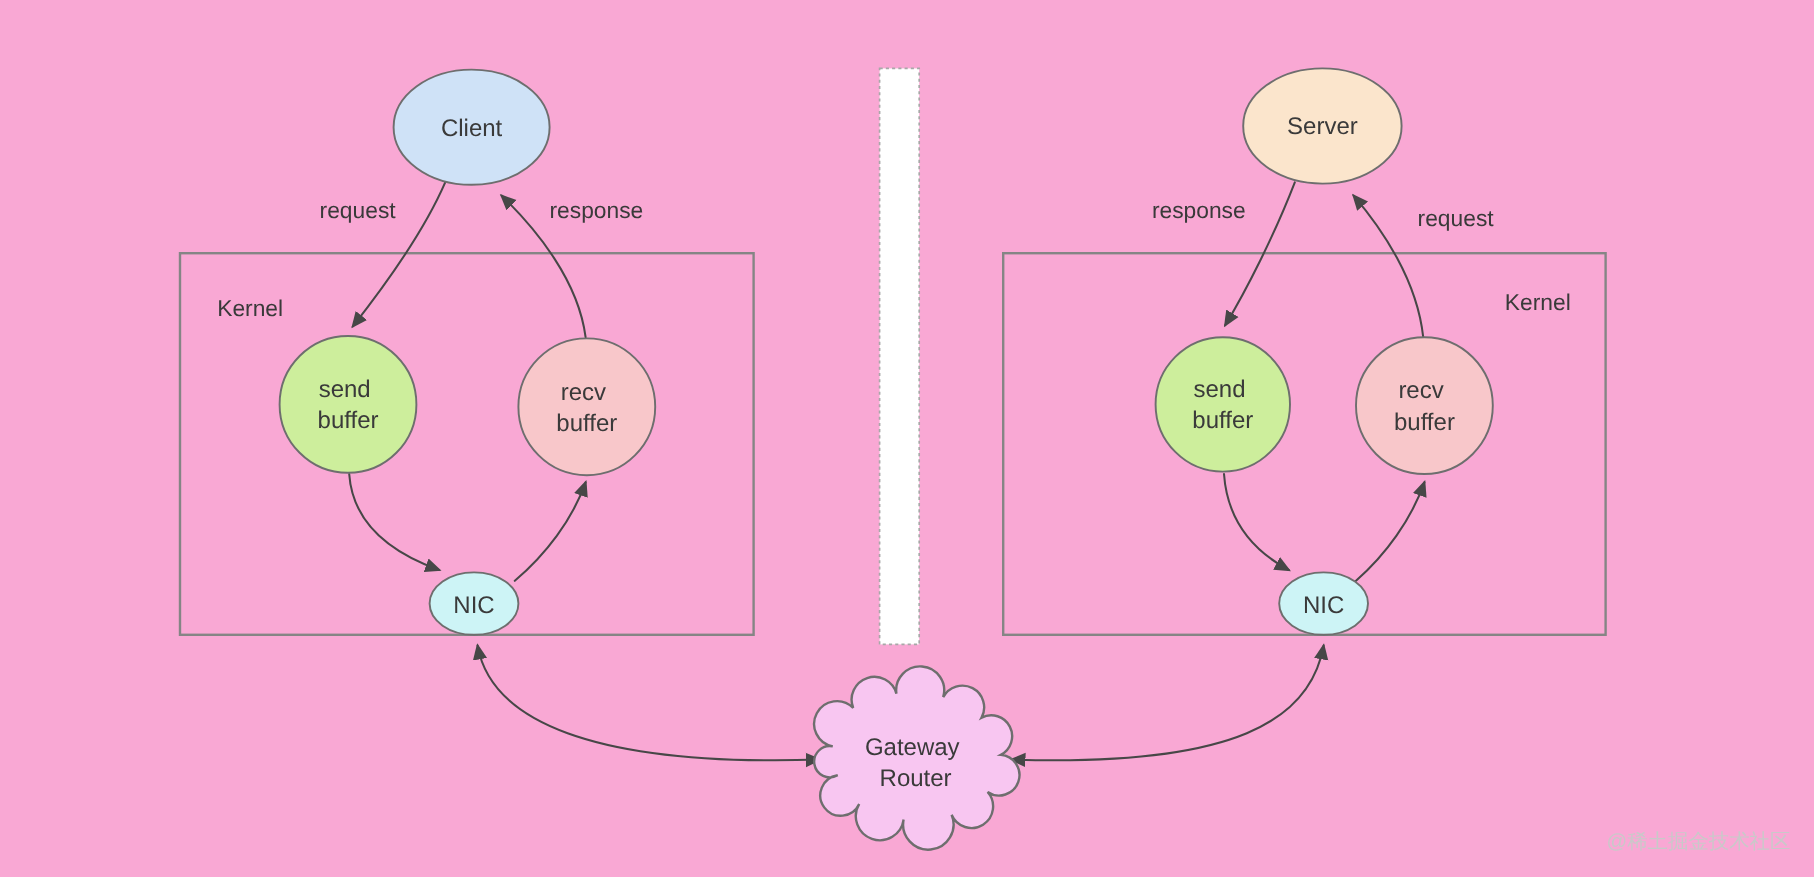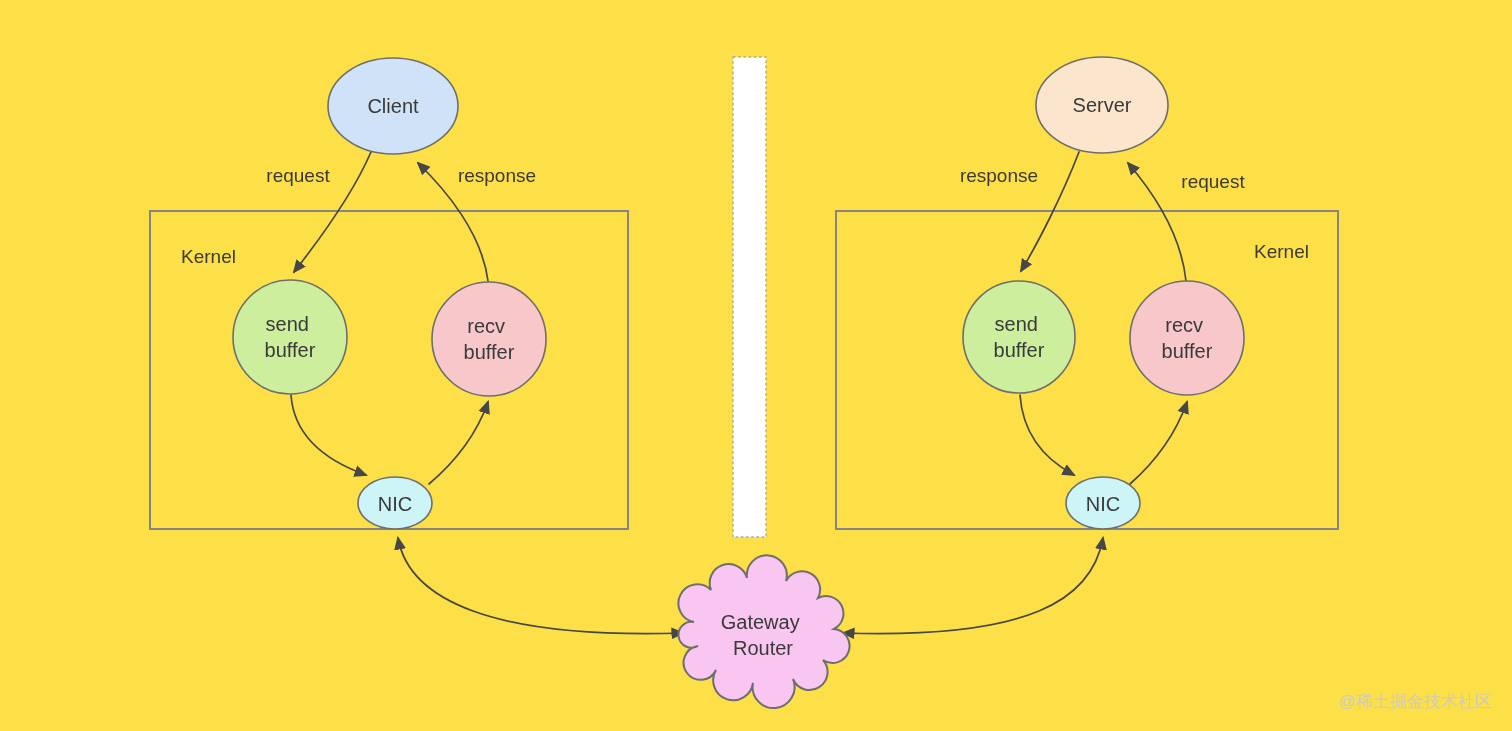--- a/index.html
+++ b/index.html
@@ -1,20 +1,20 @@
 <!DOCTYPE html>
 <html><head>
 <meta charset="utf-8">
 <style>
   html, body { margin: 0; padding: 0; background: #ffffff; }
   .stage {
     position: relative;
     width: 1512px;
     height: 731px;
-    background: #fde047;
+    background: #f9a8d4;
     overflow: hidden;
     font-family: "Liberation Sans", sans-serif;
   }
   svg { display: block; }
   .box   { fill: none; stroke-width: 2px; }
   .sep   { fill: #ffffff; stroke: #a8a8a8; stroke-width: 1.4px; stroke-dasharray: 2.6 2.6; }
   .arrow { fill: none; stroke-width: 1.7px; stroke-linecap: round; }
   .node  { stroke-width: 1.6px; }
   .cloud { stroke-width: 2px; }
   text   { font-family: "Liberation Sans", sans-serif; }

